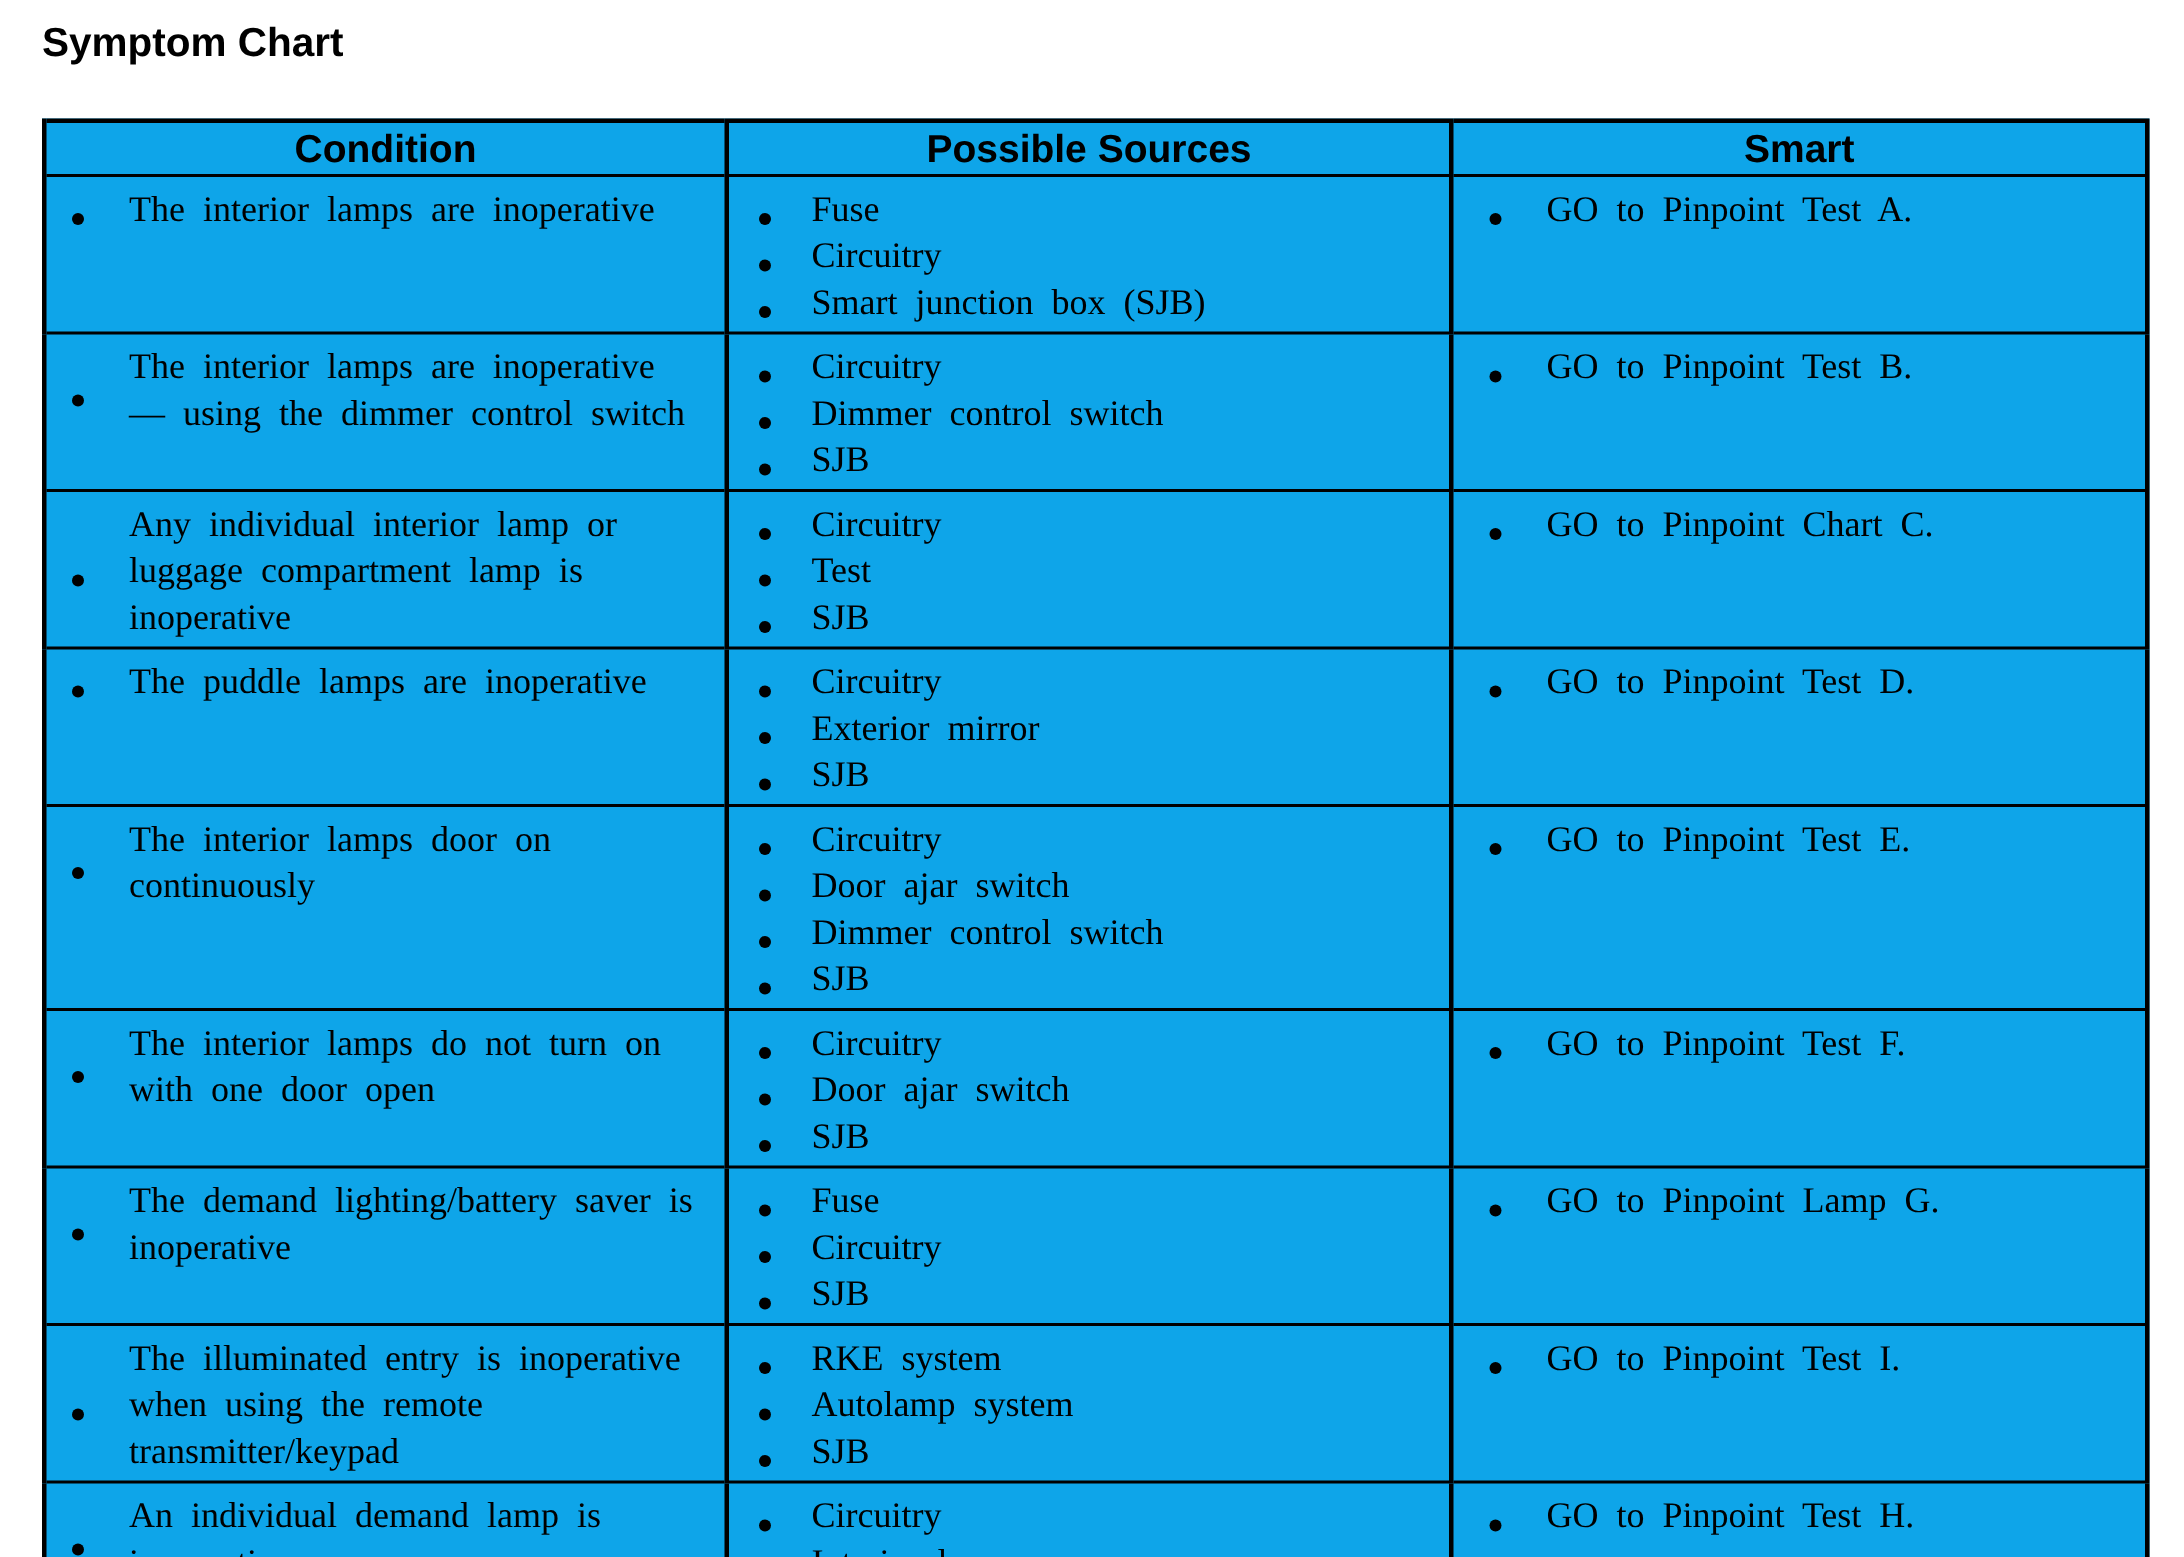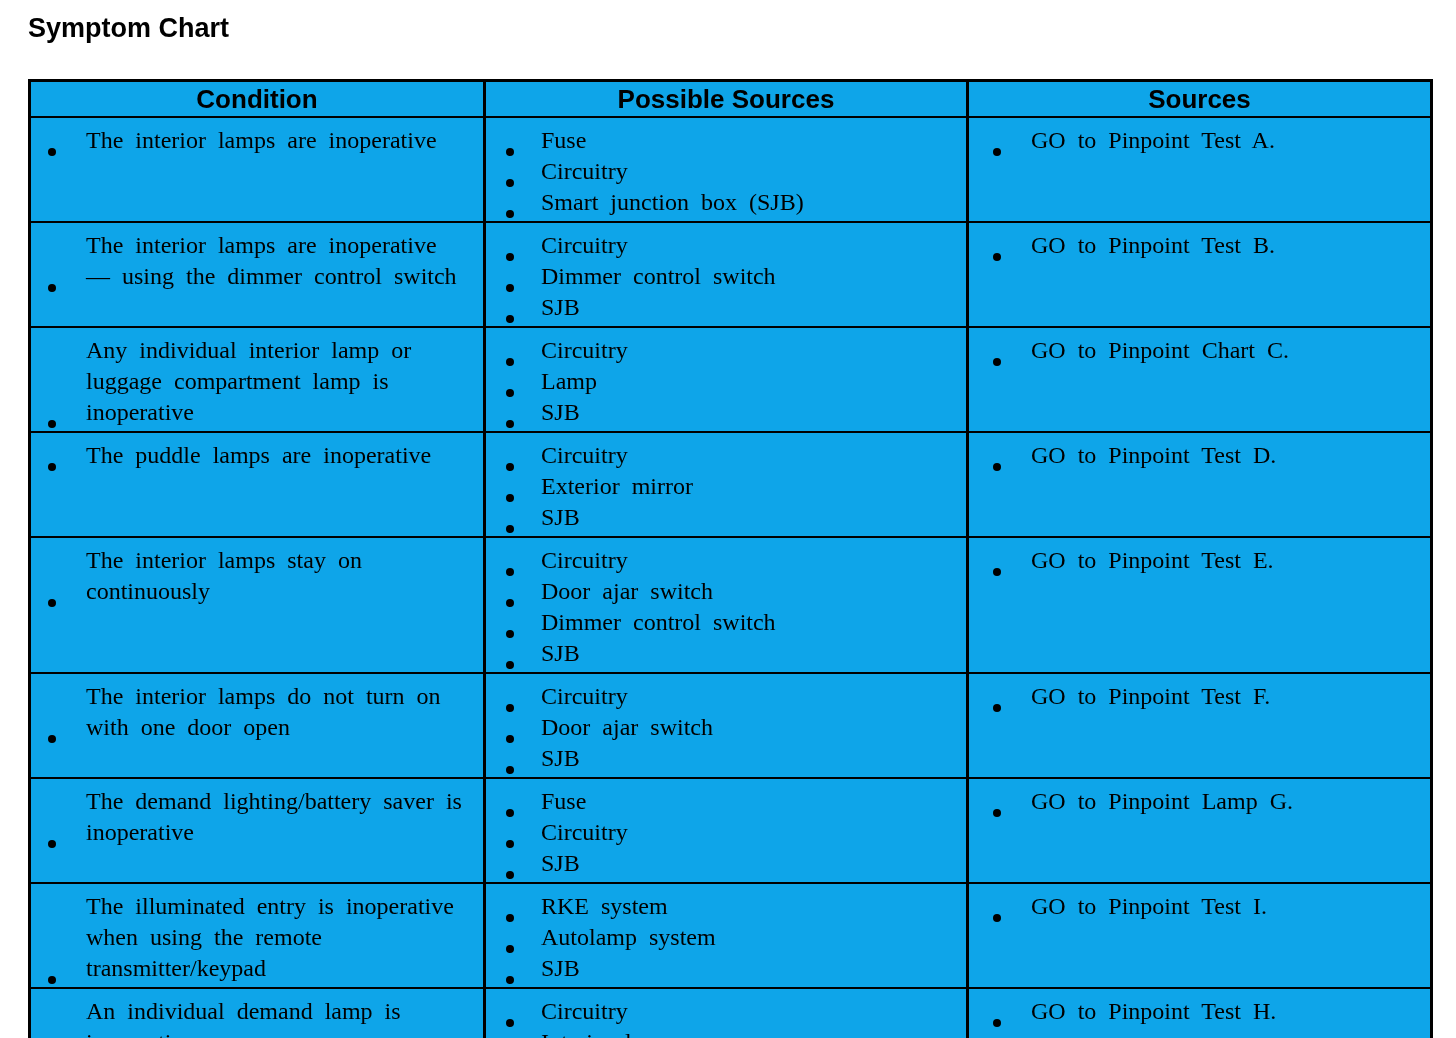--- a/index.html
+++ b/index.html
@@ -55,21 +55,21 @@
     vertical-align: top;
     padding: 7px 0 3px 0;
     font-family: "Liberation Serif", serif;
     font-size: 24px;
     line-height: 31px;
     word-spacing: 6px;
     color: #000000;
   }
   .item {
     display: flex;
-    align-items: flex-end;
+    align-items: center;
   }
   .item + .item { margin-top: 0; }
   .dot {
     flex: 0 0 8px;
     width: 8px;
     height: 8px;
     border-radius: 50%;
     background: #000000;
     margin-top: 11px;
   }
@@ -91,21 +91,21 @@
   <table class="symptom">
     <colgroup>
       <col style="width:455px">
       <col style="width:483px">
       <col style="width:464px">
     </colgroup>
     <thead>
       <tr>
         <th class="c1">Condition</th>
         <th class="c2">Possible Sources</th>
-        <th class="c3">Sources</th>
+        <th class="c3">Smart</th>
       </tr>
     </thead>
     <tbody id="tbody">
   <tr>
     <td class="c1">
             <div class="item">
               <span class="dot"></span>
               <span class="txt">The interior lamps are inoperative</span>
             </div>
           </td>
@@ -167,21 +167,21 @@
               <span class="txt">Any individual interior lamp or luggage compartment lamp is inoperative</span>
             </div>
           </td>
     <td class="c2">
             <div class="item">
               <span class="dot"></span>
               <span class="txt">Circuitry</span>
             </div>
             <div class="item">
               <span class="dot"></span>
-              <span class="txt">Lamp</span>
+              <span class="txt">Test</span>
             </div>
             <div class="item">
               <span class="dot"></span>
               <span class="txt">SJB</span>
             </div>
           </td>
     <td class="c3">
             <div class="item">
               <span class="dot"></span>
               <span class="txt">GO to Pinpoint Chart C.</span>
@@ -215,21 +215,21 @@
               <span class="dot"></span>
               <span class="txt">GO to Pinpoint Test D.</span>
             </div>
           </td>
   </tr>
 
   <tr>
     <td class="c1">
             <div class="item">
               <span class="dot"></span>
-              <span class="txt">The interior lamps stay on continuously</span>
+              <span class="txt">The interior lamps door on continuously</span>
             </div>
           </td>
     <td class="c2">
             <div class="item">
               <span class="dot"></span>
               <span class="txt">Circuitry</span>
             </div>
             <div class="item">
               <span class="dot"></span>
               <span class="txt">Door ajar switch</span>

